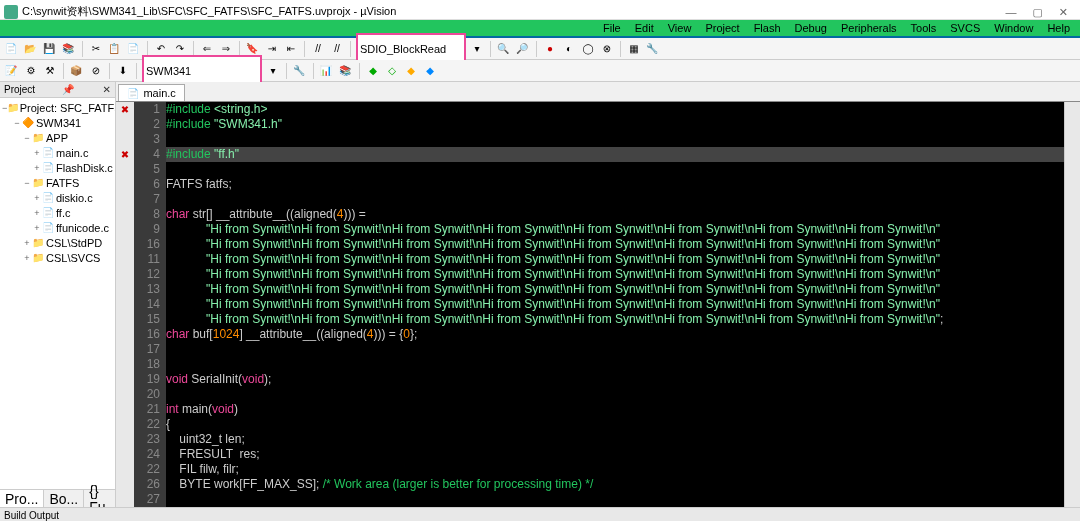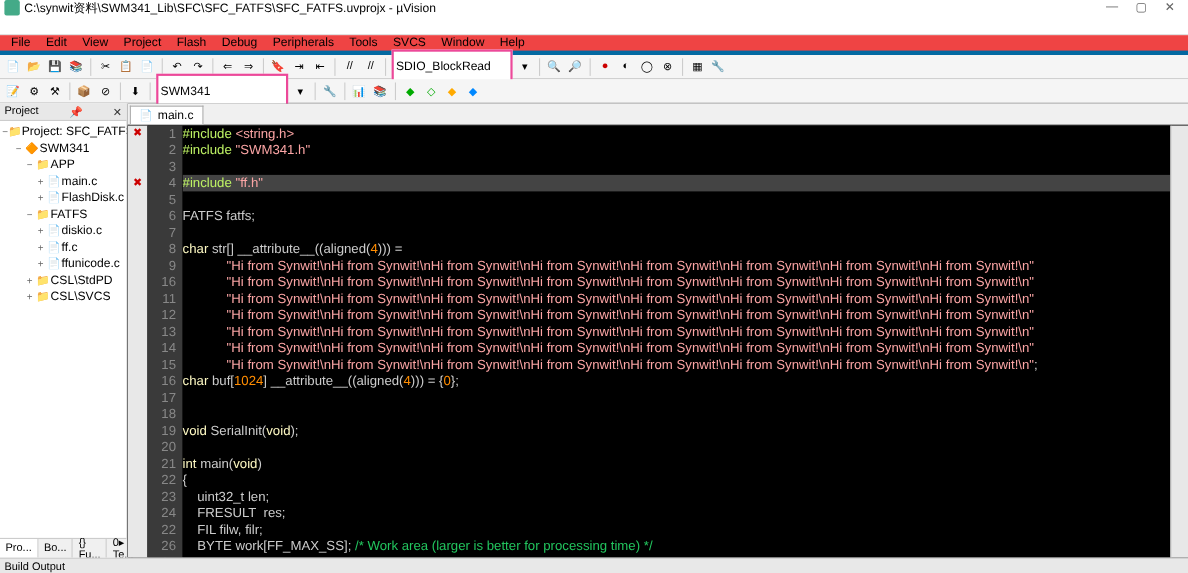--- a/index.html
+++ b/index.html
@@ -1,50 +1,50 @@
 <!DOCTYPE html>
 <html><head>
 <meta charset="utf-8">
 <style>
 * { margin:0; padding:0; box-sizing:border-box; font-family:"Segoe UI",Tahoma,sans-serif; }
 body { width:1080px; height:521px; background:#f0f0f0; font-size:11px; overflow:hidden; display:flex; flex-direction:column; }
-.titlebar { height:32px; background:#fff; display:flex; align-items:flex-start; padding:0 4px; border-bottom:1px solid #ddd; }
+.titlebar { height:20px; background:#fff; display:flex; align-items:flex-end; padding:0 4px; border-bottom:1px solid #ddd; }
 .titlebar .ticon { width:14px; height:14px; background:#4a8; border-radius:2px; margin-right:4px; }
 .titlebar .wbtns { margin-left:auto; display:flex; gap:16px; padding-right:8px; color:#666; }
-.menubar { height:18px; background:#ef4444; display:flex; align-items:center; padding:0 4px; gap:2px; border-bottom:4px solid #0369a1; }
+.menubar { height:18px; background:#22c55e; display:flex; align-items:center; padding:0 4px; gap:2px; border-bottom:2px solid #0369a1;justify-content:flex-end; }
 .menubar span { padding:1px 6px; cursor:default; }
 .toolbar { height:22px; background:#f5f5f5; display:flex; align-items:center; padding:0 4px; gap:3px; border-bottom:1px solid #ccc; }
 .toolbar .tbtn { width:16px; height:16px; border:1px solid transparent; display:flex; align-items:center; justify-content:center; font-size:10px; }
 .toolbar .sep { width:1px; height:16px; background:#ccc; margin:0 2px; }
 .toolbar input.combo { height:32px; font-size:11px; border:2px solid #ec4899; padding:0 2px; }
 .main { flex:1; display:flex; overflow:hidden; }
 .project-panel { width:116px; background:#fff; border-right:1px solid #ccc; display:flex; flex-direction:column; }
 .panel-hdr { height:16px; background:#e8e8e8; border-bottom:1px solid #ccc; padding:0 4px; display:flex; align-items:center; font-size:10px; }
 .panel-hdr .x { margin-left:auto; color:#333; font-size:10px; }
 .tree { flex:1; overflow:auto; padding:2px; font-size:11px; }
 .tree-item { display:flex; align-items:center; height:15px; white-space:nowrap; }
 .tree-item .tog { width:10px; text-align:center; color:#666; font-size:9px; }
 .tree-item .ico { width:14px; text-align:center; font-size:10px; }
 .tree-item.l0{padding-left:0} .tree-item.l1{padding-left:10px} .tree-item.l2{padding-left:20px} .tree-item.l3{padding-left:30px}
-.tabs-bottom { height:18px; background:#f0f0f0; border-top:1px solid #ccc; display:flex; font-size:10px; }
+.tabs-bottom { height:18px; background:#f0f0f0; border-top:1px solid #ccc; display:flex; font-size:14px; }
 .tabs-bottom span { padding:2px 5px; border-right:1px solid #ccc; display:flex; align-items:center; gap:2px;}
 .tabs-bottom span.active { background:#fff; }
 .editor-area { flex:1; display:flex; flex-direction:column; background:#3a3a3a; }
 .file-tabs { height:20px; background:#f0f0f0; display:flex; align-items:flex-end; border-bottom:1px solid #888; }
 .file-tab { background:#fff; border:1px solid #aaa; border-bottom:none; padding:2px 8px; font-size:11px; display:flex; align-items:center; gap:4px; margin-left:2px;}
 .file-tab .icn { color:#5a5; font-size:10px; }
 .code { flex:1; display:flex; overflow:hidden; font-family:Consolas,monospace; font-size:12px; line-height:15px; background:#000; }
 .bp-col { width:18px; background:#e8e8e8; }
 .bp-col .bp { color:#c00; text-align:center; height:15px; font-size:10px; line-height:15px;}
 .ln-col { width:32px; background:#3a3a3a; color:#888; text-align:right; padding-right:6px; }
 .ln-col div { height:15px; }
 .code-col { flex:1; background:#000; color:#ccc; overflow:hidden; white-space:pre; }
 .code-col .line { height:15px; }
 .hl { background:#444; display:block; }
-.kw{color:#fef9c3} .str{color:#fca5a5} .cm{color:#22c55e} .num{color:#ff8c00} .pp{color:#bef264}
+.kw{color:#ec4899} .str{color:#86efac} .cm{color:#22c55e} .num{color:#ff8c00} .pp{color:#22c55e}
 .build-out { height:14px; background:#e8e8e8; border-top:1px solid #ccc; padding:0 4px; font-size:10px; display:flex; align-items:flex-end; }
 .scrollbar-v { width:16px; background:#e8e8e8; border-left:1px solid #ccc; }
 </style>
 </head>
 <body>
 
 <div class="titlebar">
   <div class="ticon"></div>
   <span>C:\synwit资料\SWM341_Lib\SFC\SFC_FATFS\SFC_FATFS.uvprojx - µVision</span>
   <div class="wbtns">

